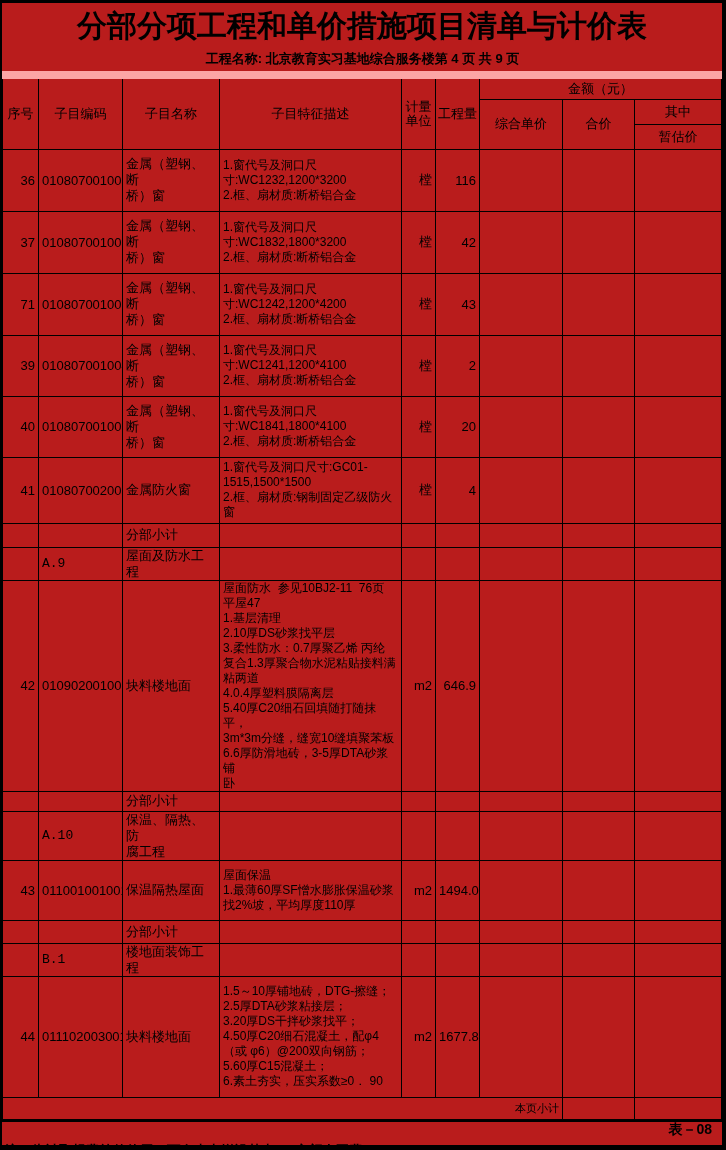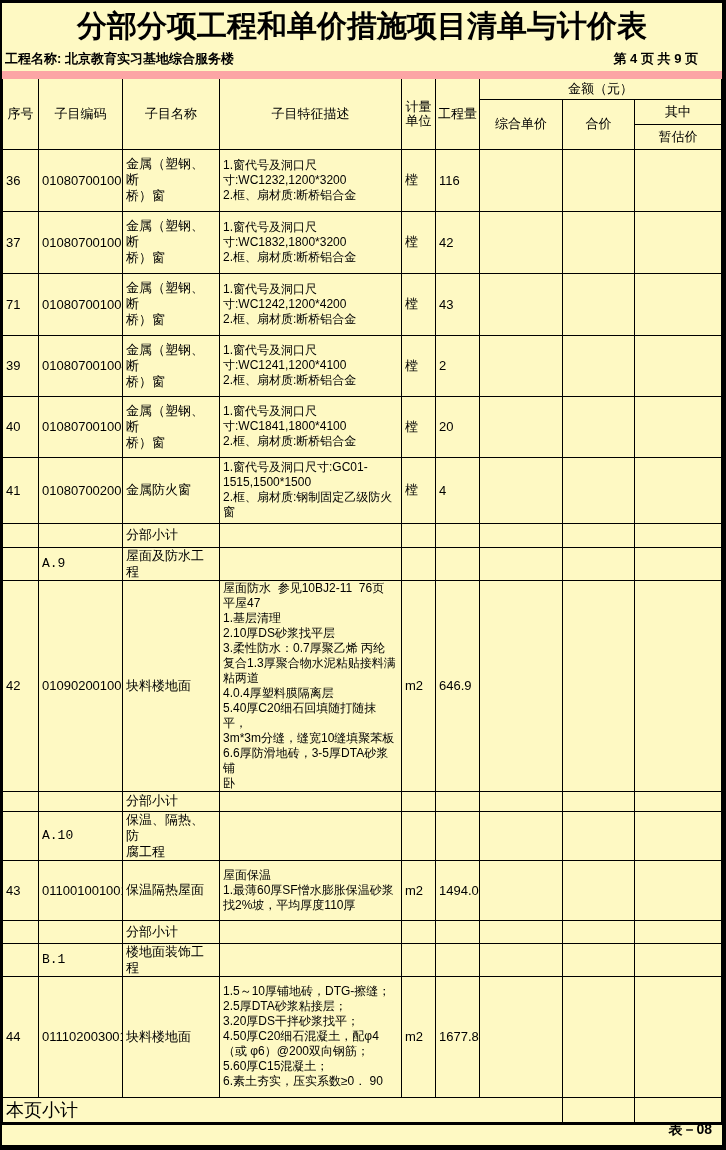--- a/index.html
+++ b/index.html
@@ -1,41 +1,41 @@
 <!DOCTYPE html>
 <html><head>
 <meta charset="utf-8">
 <style>
   html,body { margin:0; padding:0; background:#e8e8e8; }
   .page {
     position:relative;
     width:726px; height:1150px;
     box-sizing:border-box;
-    background:#fef9c3;
+    background:#b91c1c;
     color:#000;
     border:solid #000;
     border-width:3px 4px 5px 2px;
     font-family:"Liberation Sans", sans-serif;
     overflow:hidden;
   }
   .title {
     text-align:center;
     font-size:30px;
     font-weight:bold;
     margin-top:4px;
     letter-spacing:0px;
     line-height:38px;
   }
   .info-row {
     display:flex;
-    justify-content:space-between;
+    justify-content:center;
     align-items:flex-end;
     font-size:13px;
     font-weight:bold;
-    padding:0 24px 3px 3px;
+    padding:0 2px 3px 3px;
     margin-top:5px;
     white-space:pre;
   }
   table.boq {
     border-collapse:collapse;
     table-layout:fixed;
     width:719px;
     margin-left:0px;
   }
   table.boq th, table.boq td {
@@ -45,26 +45,26 @@
     overflow:hidden;
     font-weight:normal;
   }
   table.boq thead th {
     text-align:center;
     font-size:13px;
     padding:0 1px;
   }
   table.boq thead tr.h1 th { border-top:8px solid #fca5a5; }
   th.pre { white-space:pre-line; line-height:14px; }
-  td.c { text-align:left; font-size:13px; }
+  td.c { text-align:right; font-size:13px; }
   td.l { text-align:left; font-size:13px;font-family:Liberation Mono, monospace; }
   td.name { white-space:pre-wrap; line-height:16px; font-size:13px; padding:1px 3px;margin-top:36px; }
   td.desc { white-space:pre-wrap; line-height:15px; font-size:12px; padding:2px 3px; text-align:left; }
   td.num  { font-size:13px; }
-  tr.pagesub td { font-size:18px; }
+  tr.pagesub td { font-size:11px; }
   tr.pagesub td { border-bottom:3px solid #000; }
   .note-row {
     font-size:13.5px;
     padding-left:3px;
     margin-top:20px;
     font-weight:bold;
   }
   .form-code {
     position:absolute;
     right:10px;

